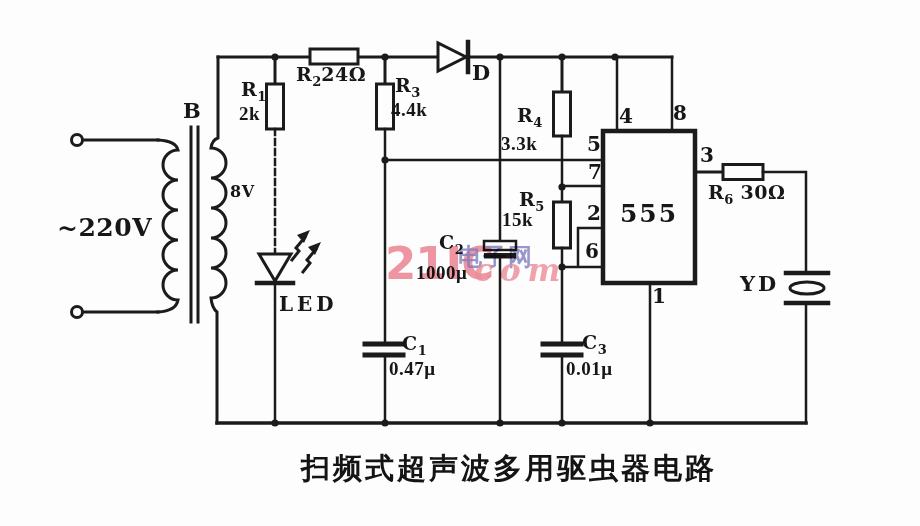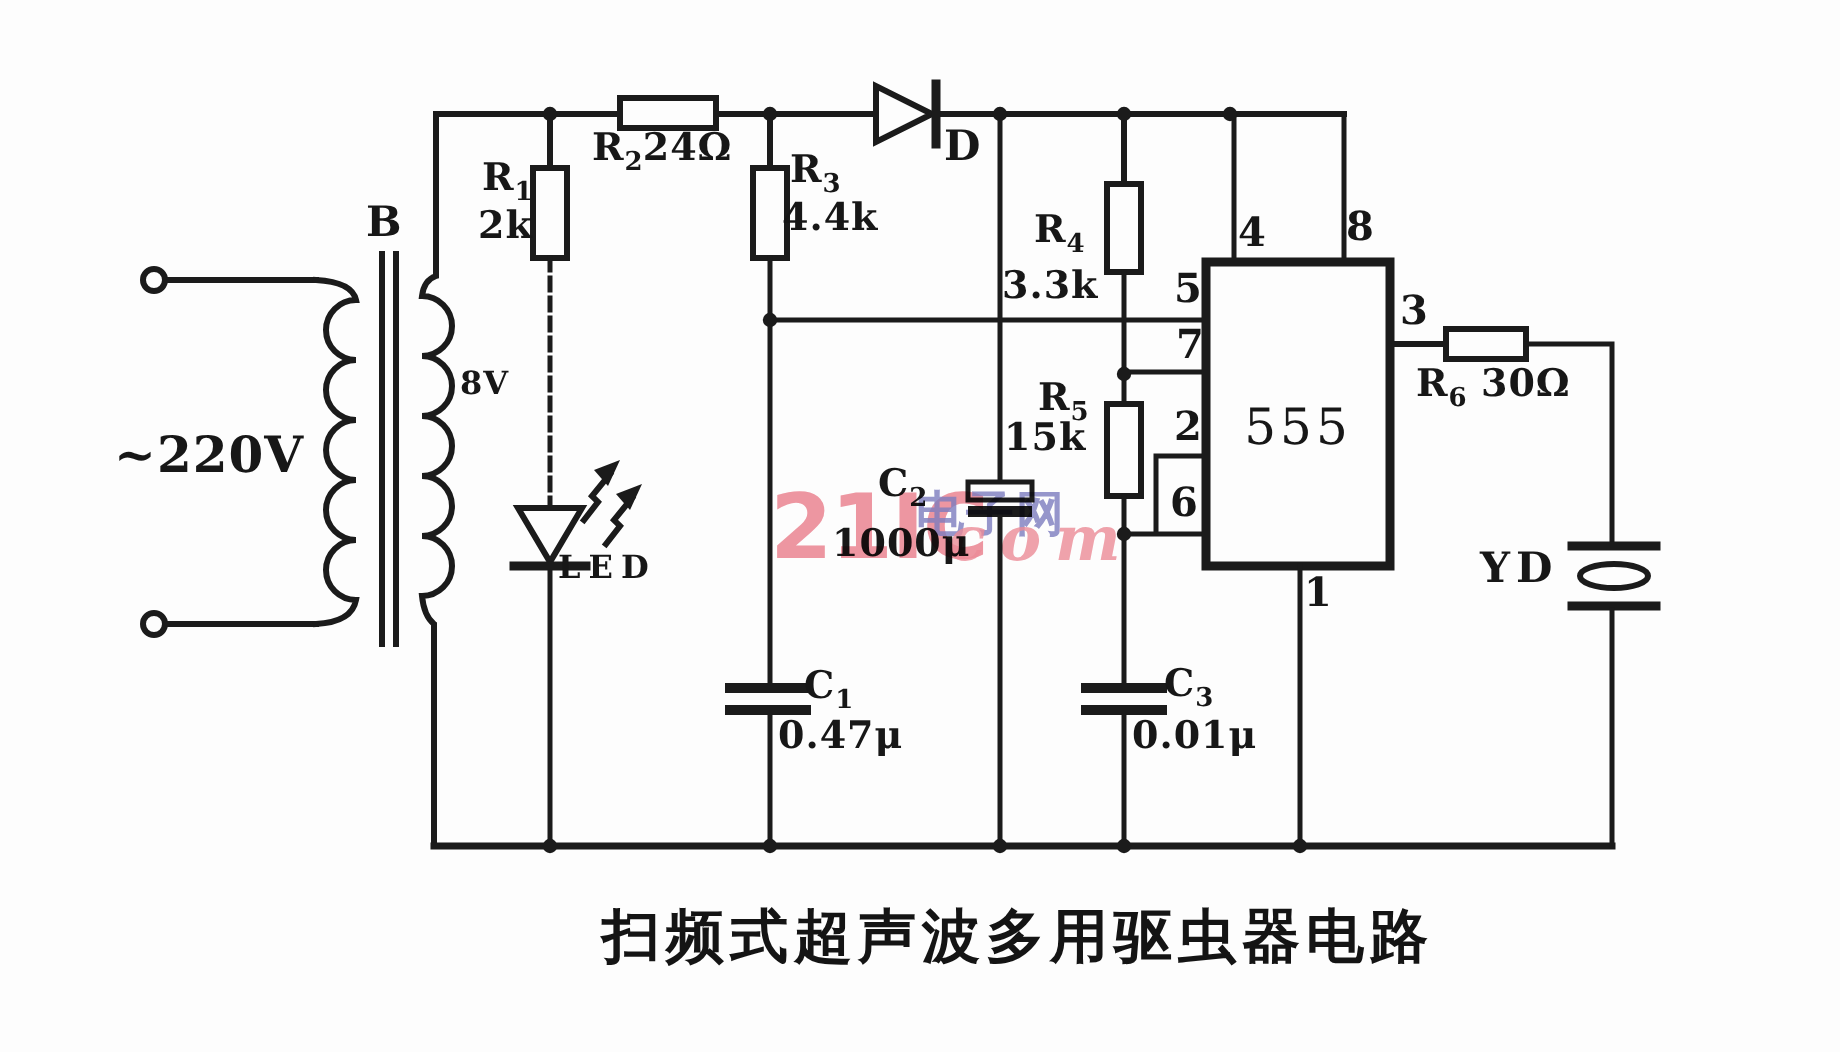--- a/index.html
+++ b/index.html
@@ -6,24 +6,24 @@
   #stage{
     position:relative;width:920px;height:526px;background:#fdfdfd;overflow:hidden;
     font-family:"DejaVu Serif","Liberation Serif",serif;color:#171717;
   }
   #circuit-svg{position:absolute;left:0;top:0;}
   .lbl{
     position:absolute;font-weight:bold;font-size:19px;line-height:1.05;
     white-space:nowrap;color:#171717;letter-spacing:0.5px;
   }
   .lbl sub{font-size:13px;vertical-align:-5px;letter-spacing:0;}
-  .val{font-weight:bold;}
+  .val{font-weight:bold;font-family:Liberation Serif, serif;}
   .pin{font-size:20px;letter-spacing:0;}
   #lbl-ic{position:absolute;left:603px;top:199px;width:92px;text-align:center;
-    font-size:25px;font-weight:normal;letter-spacing:2px;}
+    font-size:25px;font-weight:bold;letter-spacing:2px;}
   #caption{
     position:absolute;left:49px;top:449px;width:920px;text-align:center;
     font-size:29px;font-weight:bold;letter-spacing:3px;color:#141414;
   }
   
   #watermark{position:absolute;left:0;top:0;width:920px;height:526px;
     mix-blend-mode:multiply;pointer-events:none;}
   #wm-brand{position:absolute;left:385px;top:241px;
     font-family:"DejaVu Sans","Liberation Sans",sans-serif;
     font-size:45px;font-weight:bold;letter-spacing:-1px;
@@ -184,21 +184,21 @@
 
   <div class="lbl" style="left:439px;top:233px"><span>C</span><sub>2</sub></div>
   <div class="lbl val" style="left:416px;top:263px">1000μ</div>
 
   <div class="lbl" style="left:402px;top:334px"><span>C</span><sub>1</sub></div>
   <div class="lbl val" style="left:389px;top:359px">0.47μ</div>
 
   <div class="lbl" style="left:582px;top:333px"><span>C</span><sub>3</sub></div>
   <div class="lbl val" style="left:566px;top:359px">0.01μ</div>
 
-  <div class="lbl" style="left:279px;top:276px;font-size:16px;letter-spacing:4px">LED</div>
+  <div class="lbl" style="left:279px;top:294px;font-size:20px;letter-spacing:4px">LED</div>
 
   <div id="lbl-ic">555</div>
 
   <div class="lbl" style="left:708px;top:183px"><span>R</span><sub>6</sub>&nbsp;<span>30Ω</span></div>
 
   <div class="lbl" style="left:740px;top:273px;font-size:21px;letter-spacing:3px">YD</div>
 
   <div class="lbl pin" style="left:619px;top:106px">4</div>
   <div class="lbl pin" style="left:673px;top:103px">8</div>
   <div class="lbl pin" style="left:587px;top:134px">5</div>

